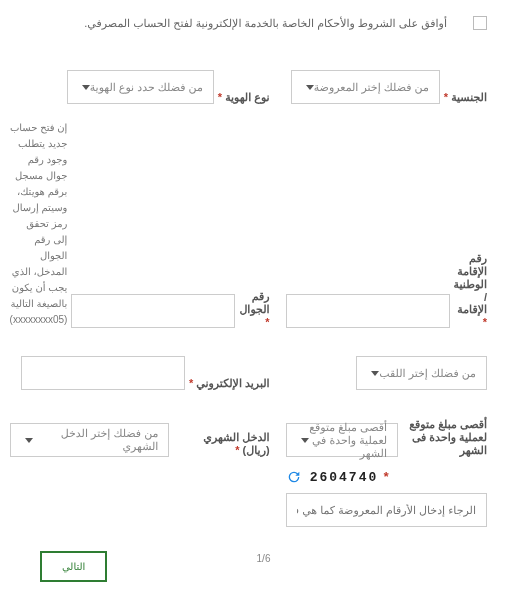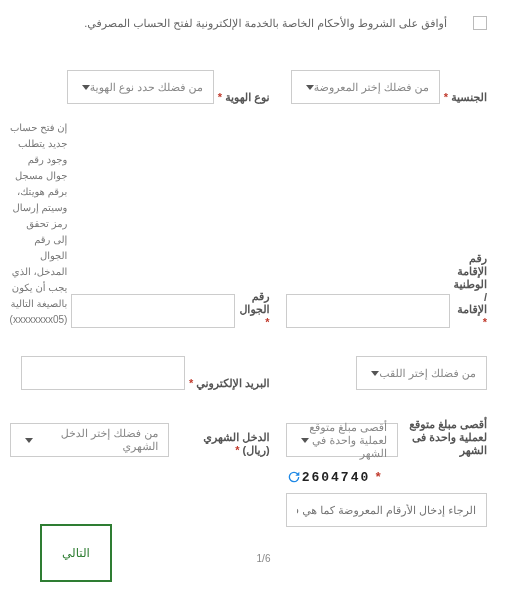--- a/index.html
+++ b/index.html
@@ -71,20 +71,21 @@
   .captcha-block {
     grid-column: 1 / 2;
     display: flex;
     flex-direction: column;
     gap: 8px;
   }
   .captcha-row {
     display: flex;
     justify-content: flex-end;
     align-items: center;
+    gap: 8px;
   }
   .captcha-img {
     font-family: "Courier New", monospace;
     font-size: 13px;
     font-weight: bold;
     letter-spacing: 2px;
     color: #222;
     position: relative;
   }
   .captcha-img::before { content:"*"; color:#c0392b; margin-left:4px;}
@@ -101,22 +102,22 @@
   }
   .footer {
     position: absolute;
     bottom: 18px;
     left: 40px;
   }
   .next-btn {
     border: 2px solid #2e7d32;
     color: #2e7d32;
     background: #fff;
-    padding: 20px 20px;
-    font-size: 12px;
+    padding: 8px 20px;
+    font-size: 10px;
     cursor: pointer;
     font-family: inherit;
   }
   .full-span-left { grid-column: 2 / 3; }
   .full-span-right { grid-column: 1 / 2; margin-top: 16px; }
   .placeholder-text { color:#888; }
 </style>
 </head>
 <body>
 

